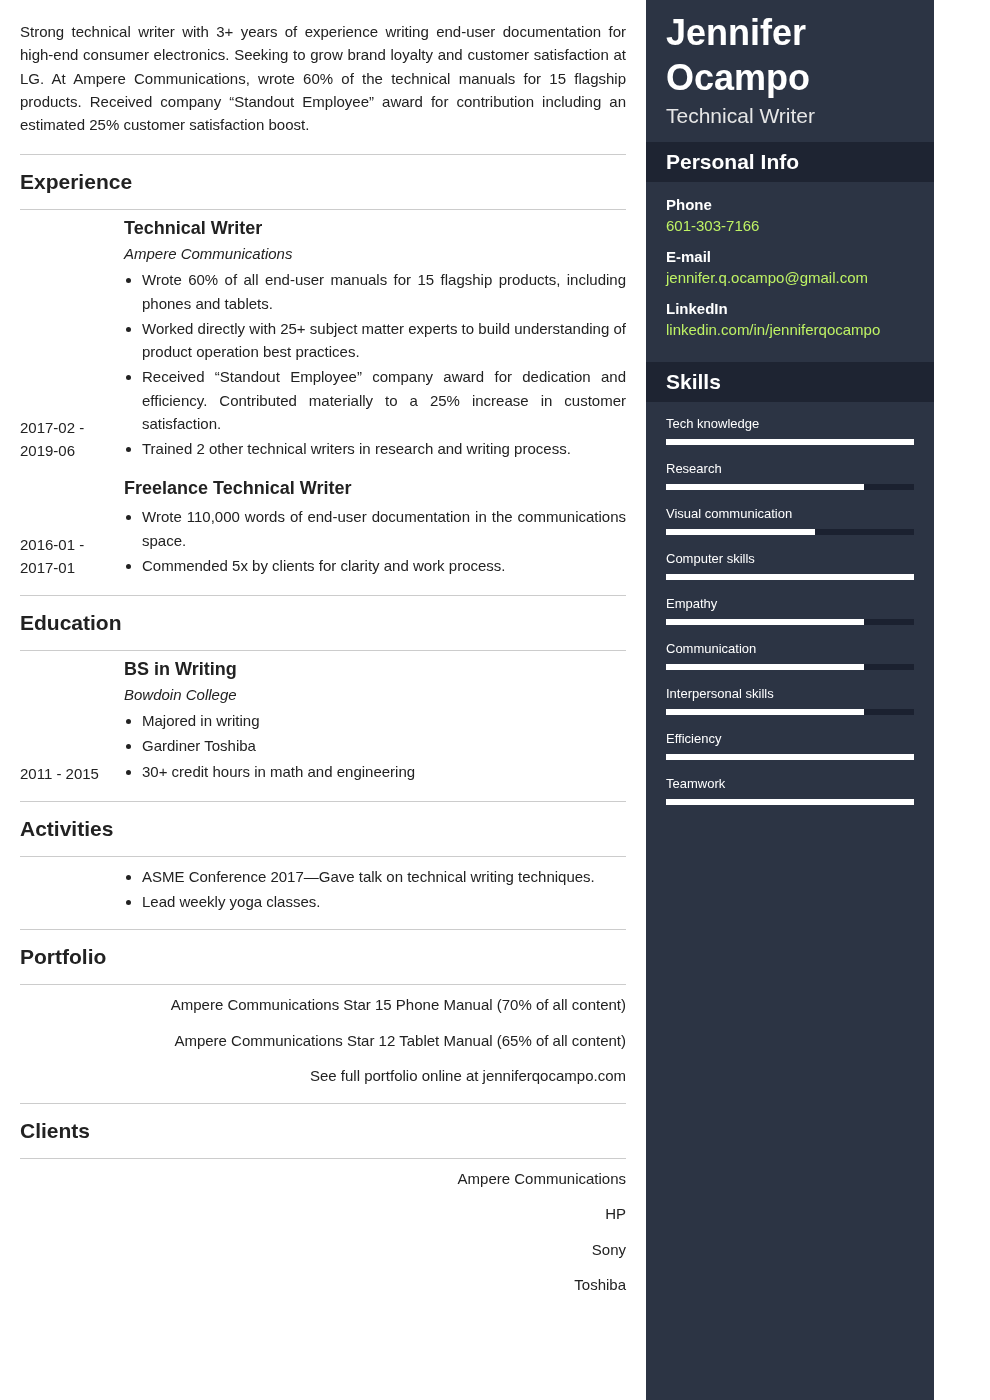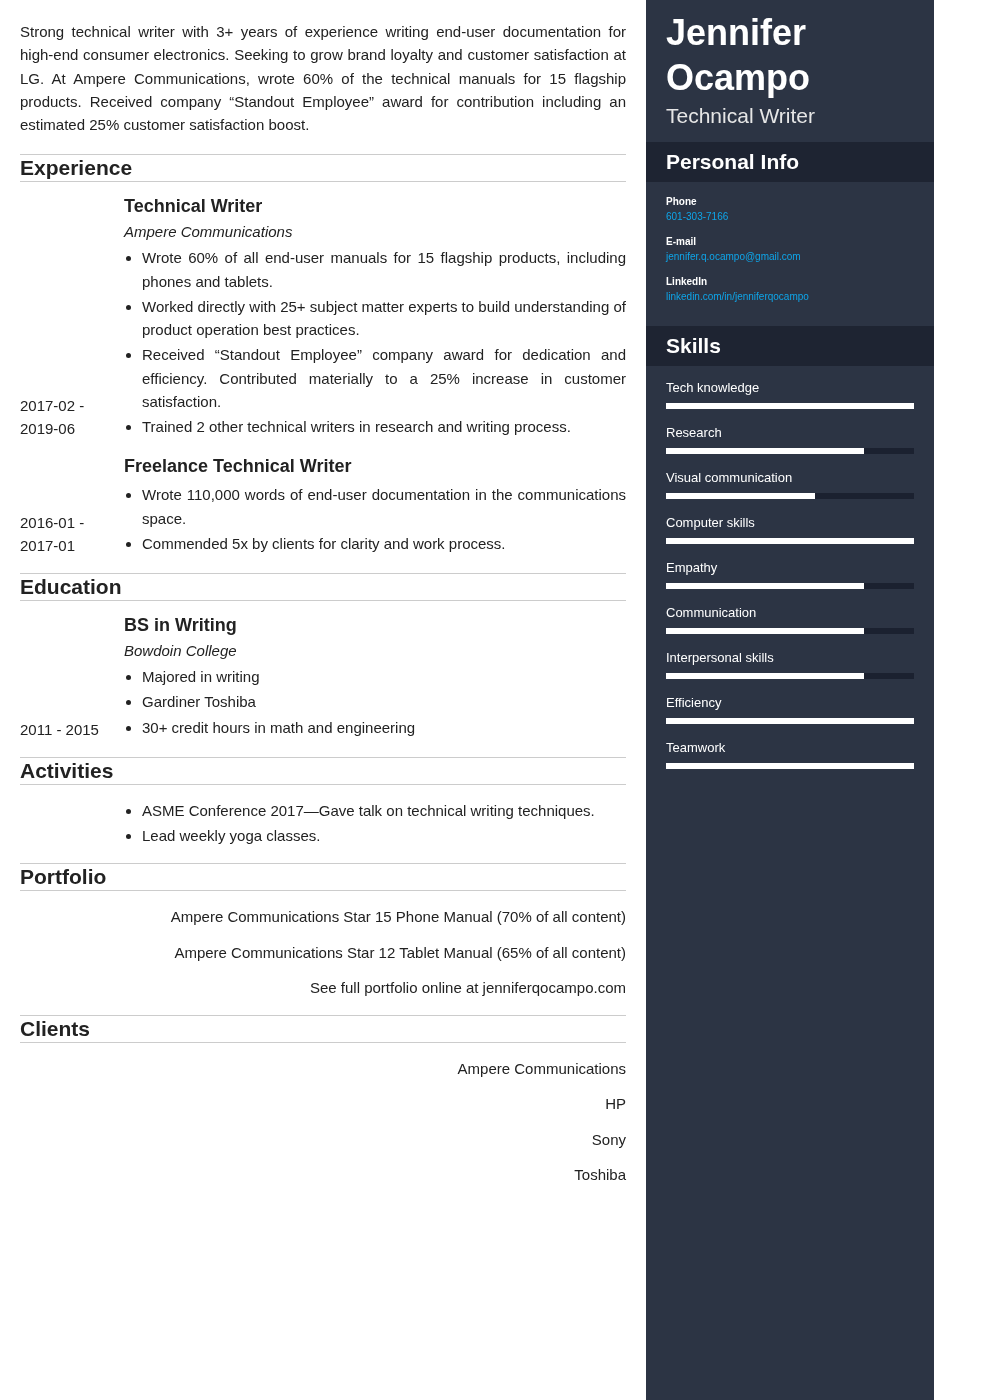--- a/index.html
+++ b/index.html
@@ -18,24 +18,24 @@
   }
   .summary {
     font-size: 15px;
     line-height: 1.55;
     text-align: justify;
     margin-bottom: 18px;
   }
   .section-header {
     font-size: 21px;
     font-weight: 700;
-    padding: 1px 0;
+    padding: 15px 0;
     border-top: 1px solid #ccc;
     border-bottom: 1px solid #ccc;
-    margin-bottom: 14px;
+    margin-bottom: 8px;
   }
   .entry {
     display: flex;
     margin-bottom: 16px;
     align-items: flex-end;
   }
   .entry-date {
     width: 104px;
     flex-shrink: 0;
     font-size: 15px;
@@ -108,27 +108,27 @@
     background: #1e2432;
     font-size: 21px;
     font-weight: 700;
     padding: 8px 20px;
   }
   .info-block {
     padding: 14px 20px 10px 20px;
   }
   .info-item { margin-bottom: 14px; }
   .info-label {
-    font-size: 10px;
+    font-size: 15px;
     font-weight: 700;
     margin-bottom: 4px;
   }
   .info-value {
-    font-size: 10px;
-    color: #0ea5e9;
+    font-size: 15px;
+    color: #bef264;
   }
   .skills-block {
     padding: 14px 20px 10px 20px;
   }
   .skill { margin-bottom: 16px; }
   .skill-label {
     font-size: 13px;
     margin-bottom: 8px;
   }
   .skill-bar {

